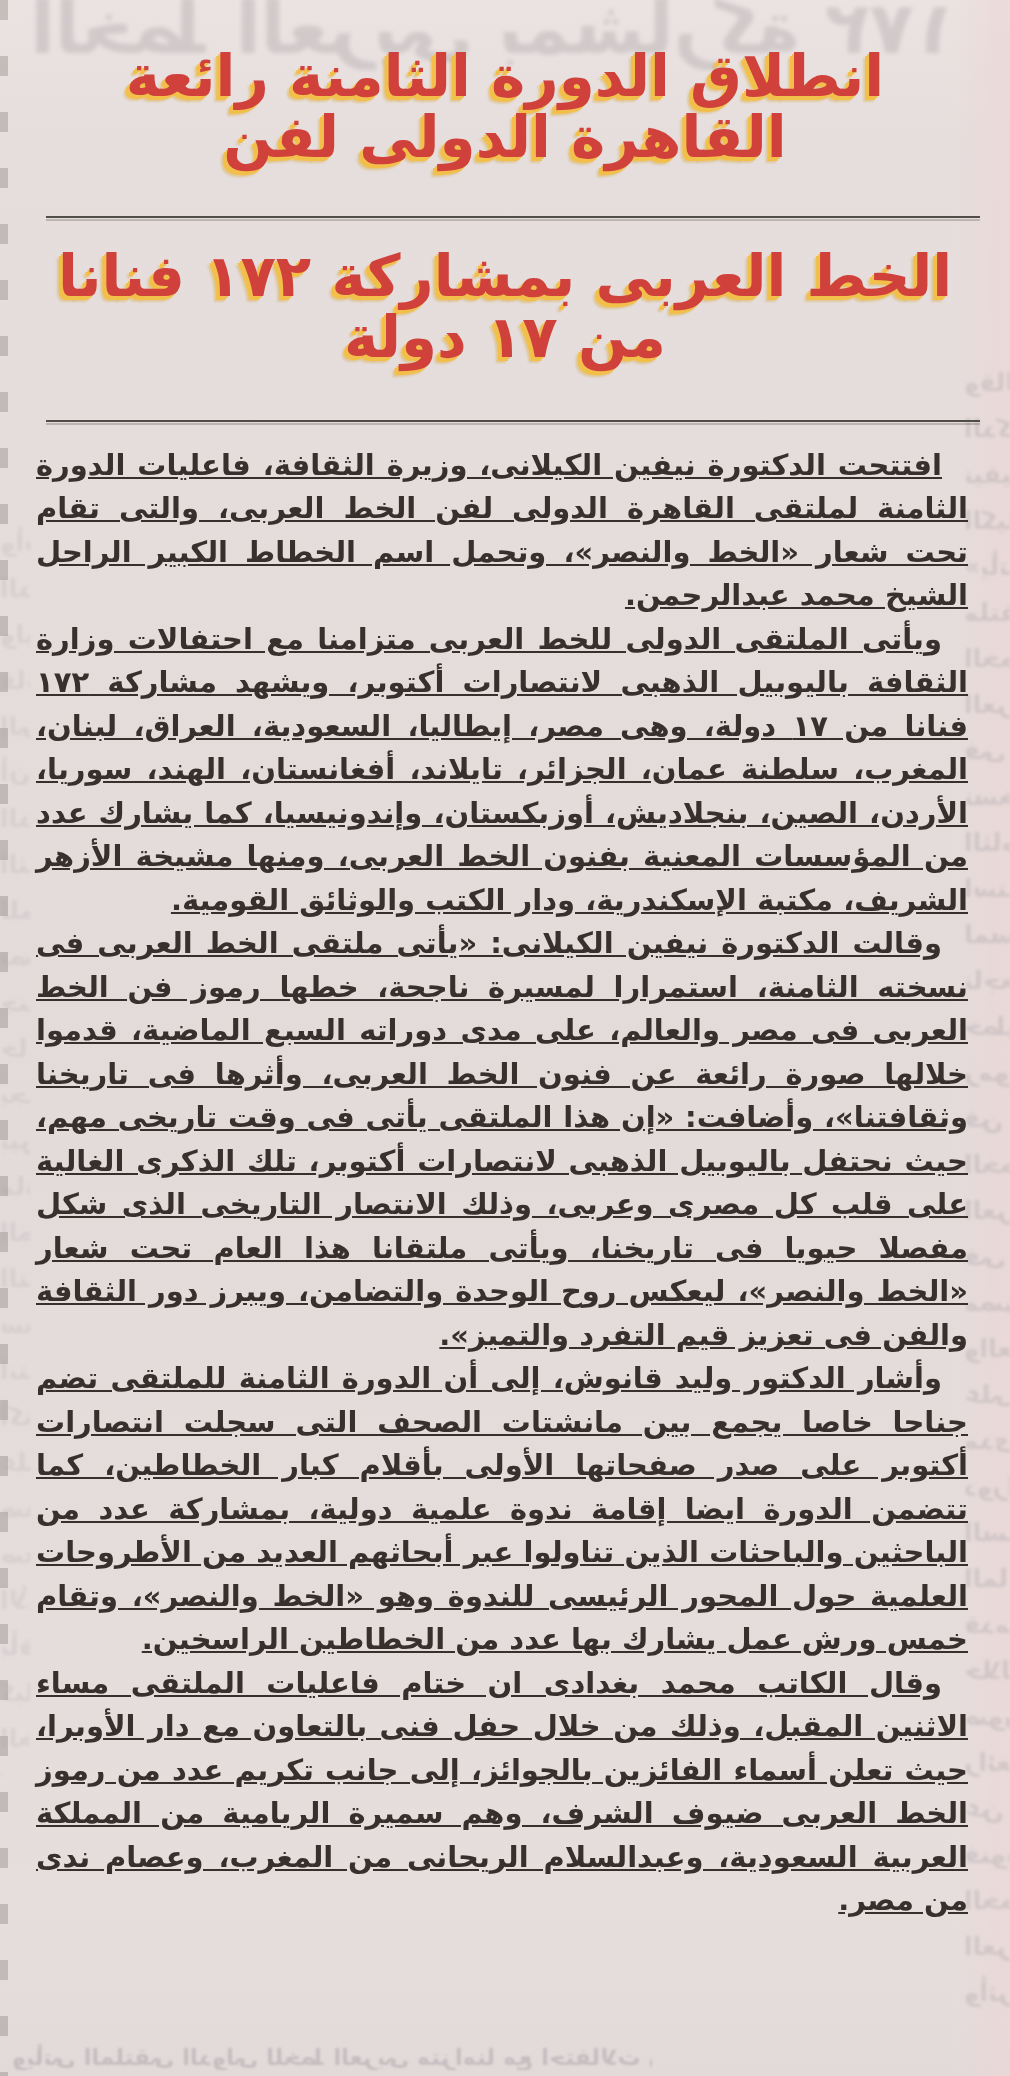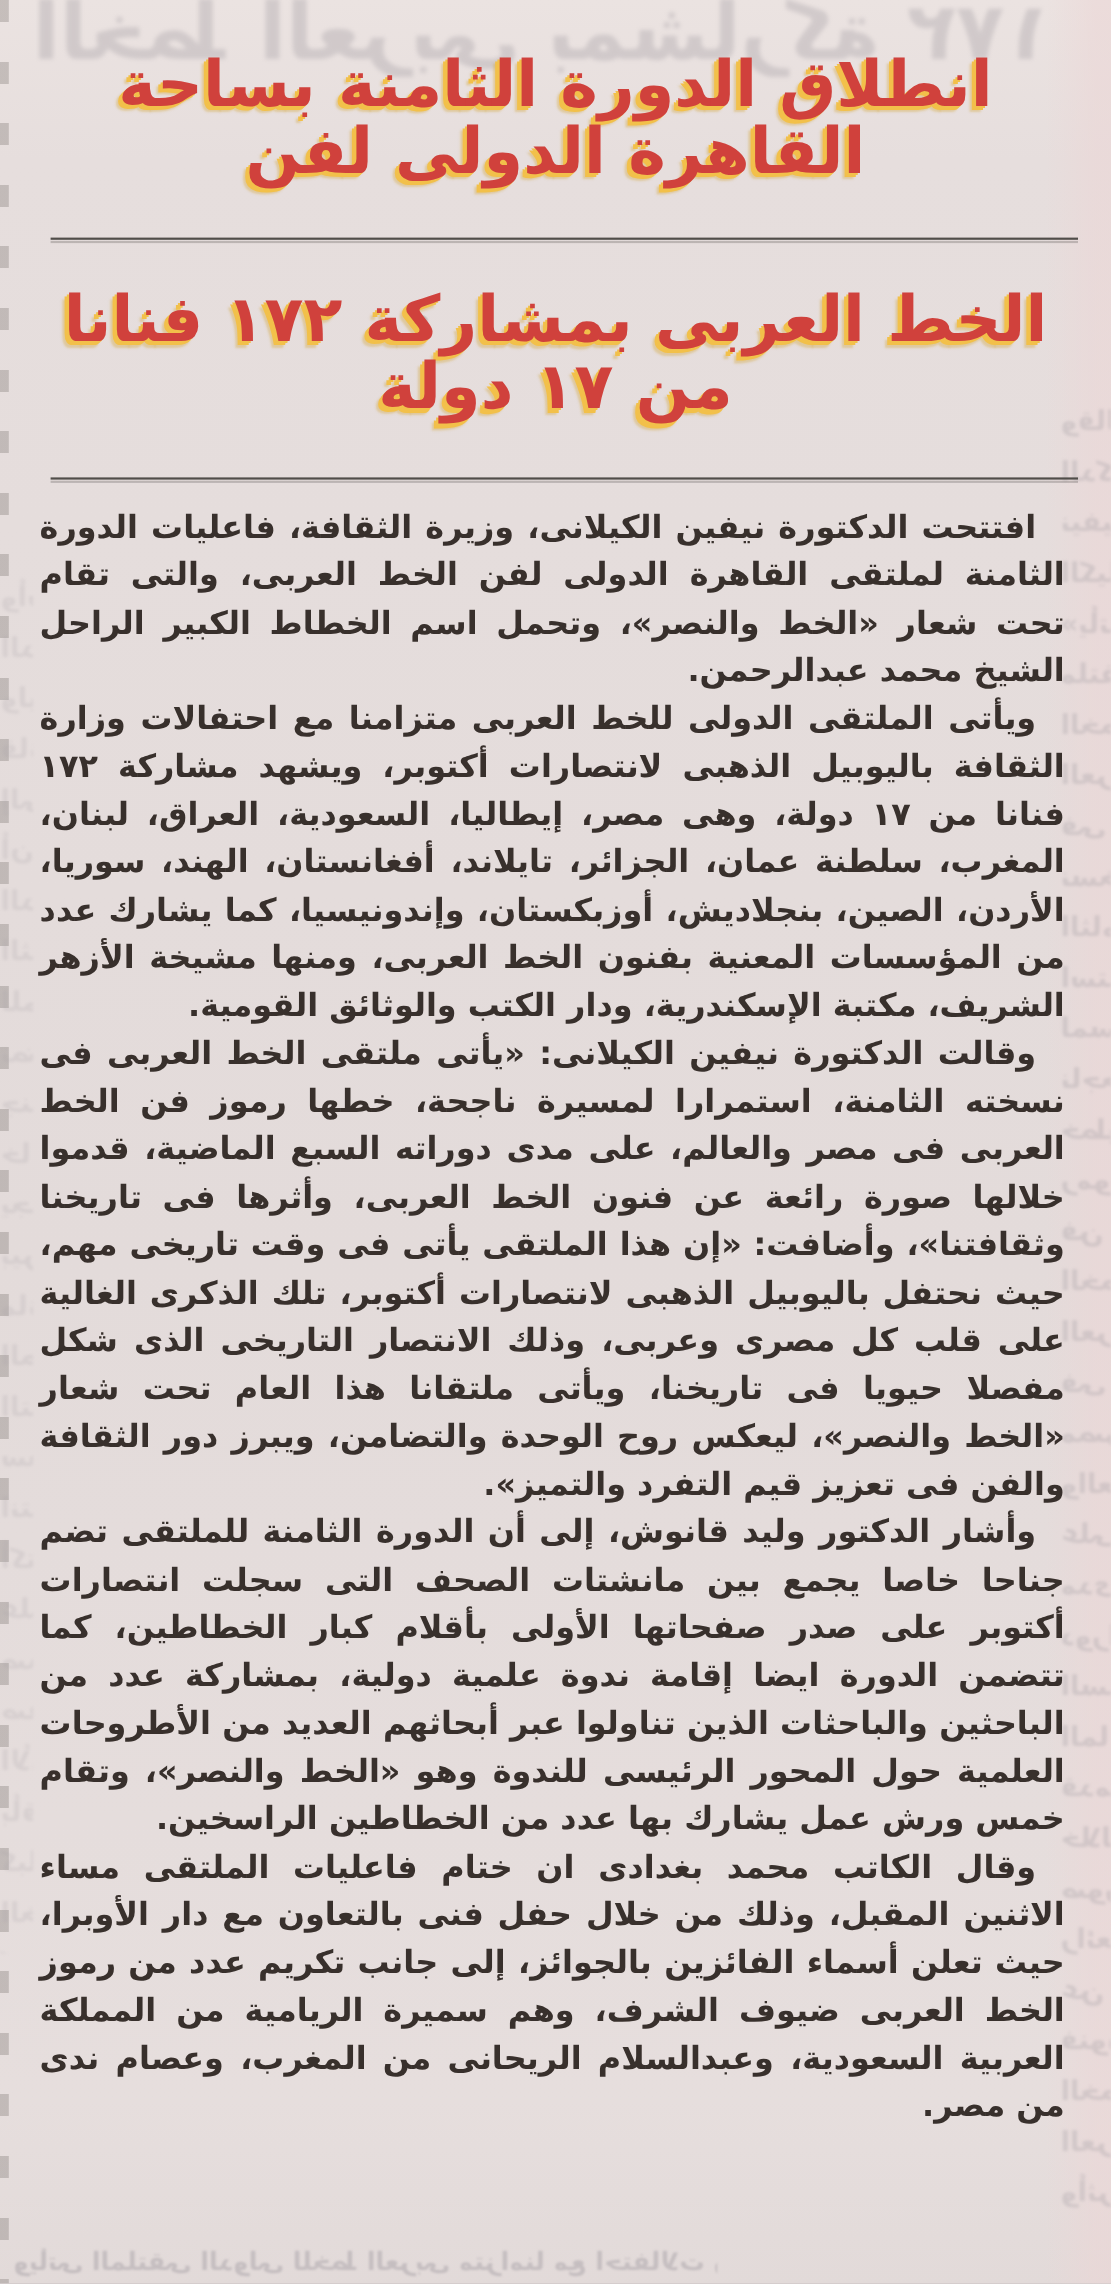--- a/index.html
+++ b/index.html
@@ -47,53 +47,53 @@
   .headline-line{
     font-weight:bold;
     color:var(--headline_red);
     text-align:center;
     font-size:58px;
     line-height:1.05;
     text-shadow:-4px 4px 0 var(--headline_glow), -2px 2px 0 var(--headline_glow), -6px 6px 2px rgba(210,160,40,.35);
     letter-spacing:-1px;
   }
   .headline-line.first{padding:36px 20px 48px;}
-  .headline-line.second{padding:42px 20px 52px;}
+  .headline-line.second{padding:28px 20px 52px;}
   .rule{
     height:2px;background:var(--divider);
     margin:0 30px 0 46px;
     box-shadow:0 3px 0 rgba(80,77,73,.28);
   }
   
   .article{
     position:relative;
     padding:22px 42px 0 36px;
     font-size:29px;
     font-weight:bold;
     line-height:43.5px;
     text-align:justify;
     color:var(--body_text);
   }
-  .article p{margin:0;text-indent:26px;}
+  .article p{margin:0;text-indent:26px;text-decoration:underline;}
 </style>
 </head>
 <body>
 
 <div class="page">
 
   <div class="edge-ticks"></div>
 
   <div class="ghost ghost-top" aria-hidden="true">الخط العربى بمشاركة ١٧٢ فنانا من ١٧ دولة</div>
   <div class="ghost ghost-right" aria-hidden="true">وقالت الدكتورة نيفين الكيلانى: «يأتى ملتقى الخط العربى فى نسخته الثامنة، استمرارا لمسيرة ناجحة، خطها رموز فن الخط العربى فى مصر والعالم، على مدى دوراته السبع الماضية، قدموا خلالها صورة رائعة عن فنون الخط العربى، وأثرها فى تاريخنا وثقافتنا»، وأضافت: «إن هذا الملتقى يأتى فى وقت تاريخى مهم، حيث نحتفل باليوبيل الذهبى لانتصارات أكتوبر، تلك الذكرى الغالية على قلب كل مصرى وعربى، وذلك الانتصار التاريخى الذى شكل مفصلا حيويا فى تاريخنا، ويأتى ملتقانا هذا العام تحت شعار «الخط والنصر»، ليعكس روح الوحدة والتضامن، ويبرز دور الثقافة والفن فى تعزيز قيم التفرد والتميز».</div>
   <div class="ghost ghost-left" aria-hidden="true">وأشار الدكتور وليد قانوش، إلى أن الدورة الثامنة للملتقى تضم جناحا خاصا يجمع بين مانشتات الصحف التى سجلت انتصارات أكتوبر على صدر صفحاتها الأولى بأقلام كبار الخطاطين، كما تتضمن الدورة ايضا إقامة ندوة علمية دولية، بمشاركة عدد من الباحثين والباحثات الذين تناولوا عبر أبحاثهم العديد من الأطروحات العلمية حول المحور الرئيسى للندوة وهو «الخط والنصر»،  وتقام خمس ورش عمل يشارك بها عدد من الخطاطين الراسخين.</div>
   <div class="ghost ghost-bottom" aria-hidden="true">ويأتى الملتقى الدولى للخط العربى متزامنا مع احتفالات وزارة الثقافة باليوبيل الذهبى لانتصارات أكتوبر، ويشهد مشاركة ١٧٢ فنانا من ١٧ دولة، وهى مصر، إيطاليا، السعودية، العراق، لبنان، المغرب، سلطنة عمان، الجزائر، تايلاند، أفغانستان، الهند، سوريا، الأردن، الصين، بنجلاديش، أوزبكستان، وإندونيسيا، كما يشارك عدد من المؤسسات المعنية بفنون الخط العربى، ومنها مشيخة الأزهر الشريف، مكتبة الإسكندرية، ودار الكتب والوثائق القومية.</div>
   <div class="ink-smudge"></div>
 
   <header class="masthead">
-    <div class="headline-line first">انطلاق الدورة الثامنة بساحة القاهرة الدولى لفن</div>
+    <div class="headline-line first">انطلاق الدورة الثامنة رائعة القاهرة الدولى لفن</div>
     <div class="rule"></div>
     <div class="headline-line second">الخط العربى بمشاركة ١٧٢ فنانا من ١٧ دولة</div>
     <div class="rule"></div>
   </header>
 
   <article class="article">
     <p>افتتحت الدكتورة نيفين الكيلانى، وزيرة الثقافة، فاعليات الدورة الثامنة لملتقى القاهرة الدولى لفن الخط العربى، والتى تقام تحت شعار «الخط والنصر»، وتحمل اسم الخطاط الكبير الراحل الشيخ محمد عبدالرحمن.</p>
     <p>ويأتى الملتقى الدولى للخط العربى متزامنا مع احتفالات وزارة الثقافة باليوبيل الذهبى لانتصارات أكتوبر، ويشهد مشاركة ١٧٢ فنانا من ١٧ دولة، وهى مصر، إيطاليا، السعودية، العراق، لبنان، المغرب، سلطنة عمان، الجزائر، تايلاند، أفغانستان، الهند، سوريا، الأردن، الصين، بنجلاديش، أوزبكستان، وإندونيسيا، كما يشارك عدد من المؤسسات المعنية بفنون الخط العربى، ومنها مشيخة الأزهر الشريف، مكتبة الإسكندرية، ودار الكتب والوثائق القومية.</p>
     <p>وقالت الدكتورة نيفين الكيلانى: «يأتى ملتقى الخط العربى فى نسخته الثامنة، استمرارا لمسيرة ناجحة، خطها رموز فن الخط العربى فى مصر والعالم، على مدى دوراته السبع الماضية، قدموا خلالها صورة رائعة عن فنون الخط العربى، وأثرها فى تاريخنا وثقافتنا»، وأضافت: «إن هذا الملتقى يأتى فى وقت تاريخى مهم، حيث نحتفل باليوبيل الذهبى لانتصارات أكتوبر، تلك الذكرى الغالية على قلب كل مصرى وعربى، وذلك الانتصار التاريخى الذى شكل مفصلا حيويا فى تاريخنا، ويأتى ملتقانا هذا العام تحت شعار «الخط والنصر»، ليعكس روح الوحدة والتضامن، ويبرز دور الثقافة والفن فى تعزيز قيم التفرد والتميز».</p>
     <p>وأشار الدكتور وليد قانوش، إلى أن الدورة الثامنة للملتقى تضم جناحا خاصا يجمع بين مانشتات الصحف التى سجلت انتصارات أكتوبر على صدر صفحاتها الأولى بأقلام كبار الخطاطين، كما تتضمن الدورة ايضا إقامة ندوة علمية دولية، بمشاركة عدد من الباحثين والباحثات الذين تناولوا عبر أبحاثهم العديد من الأطروحات العلمية حول المحور الرئيسى للندوة وهو «الخط والنصر»،  وتقام خمس ورش عمل يشارك بها عدد من الخطاطين الراسخين.</p>

